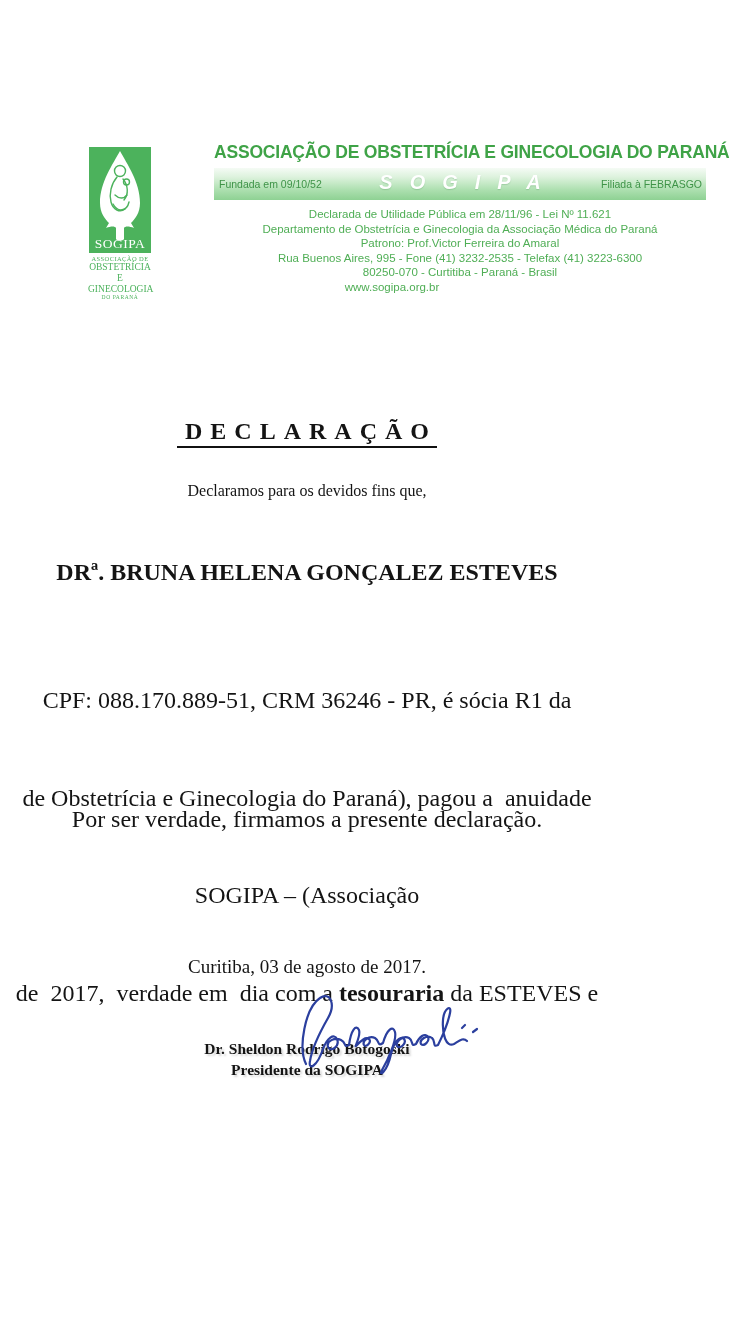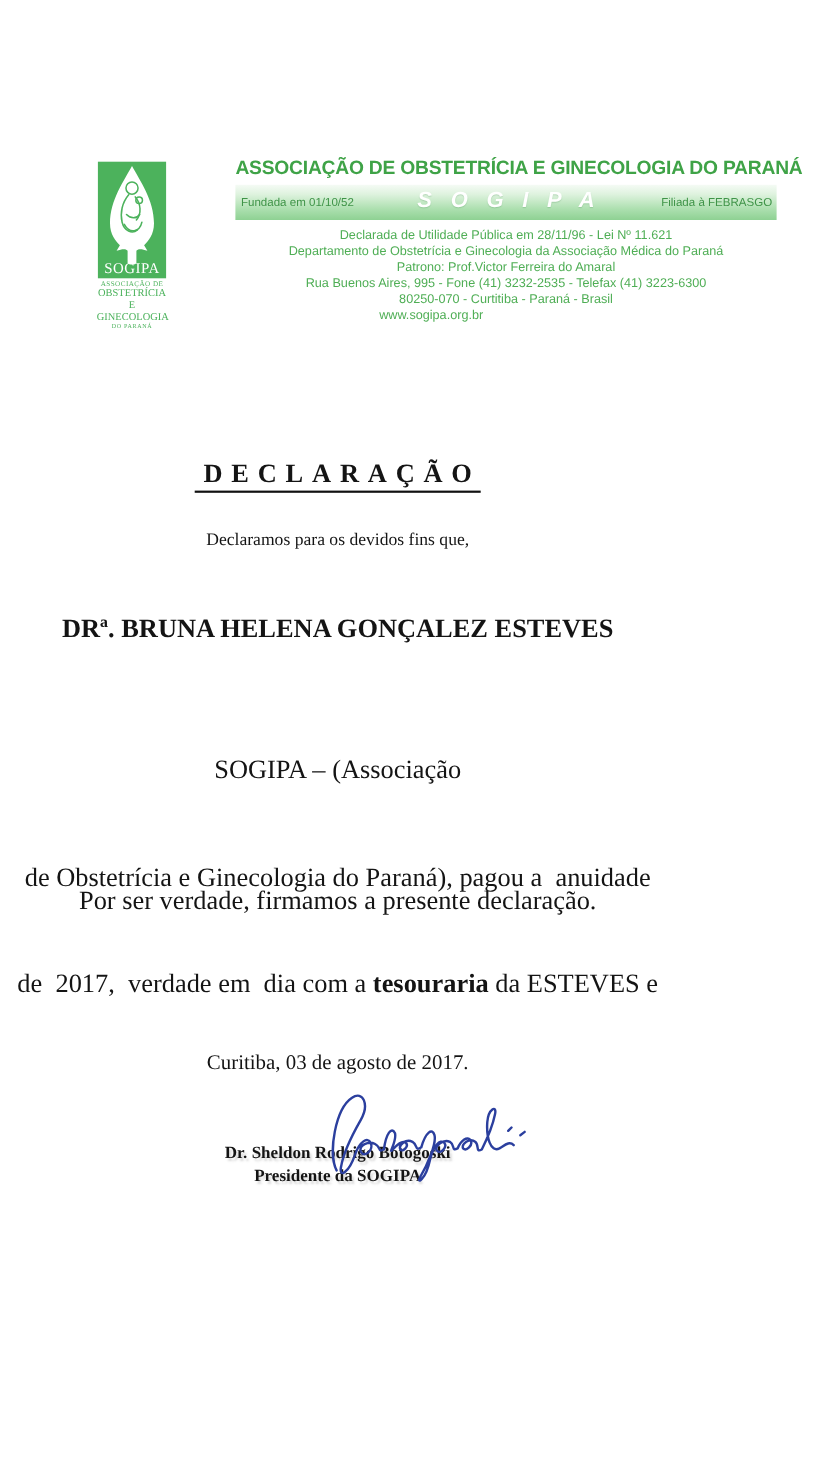--- a/index.html
+++ b/index.html
@@ -88,21 +88,21 @@
     <div class="l2">OBSTETRÍCIA E</div>
     <div class="l3">GINECOLOGIA</div>
     <div class="l4">DO PARANÁ</div>
   </div>
 </div>
 
 <div class="header-right">
   <div class="org-name">ASSOCIAÇÃO DE OBSTETRÍCIA E GINECOLOGIA DO PARANÁ</div>
 
   <div class="banner">
-    <span class="banner-founded">Fundada em 01/10/52</span>
+    <span class="banner-founded">Fundada em 09/10/52</span>
     <span class="banner-acronym">SOGIPA</span>
     <span class="banner-affiliation">Filiada à FEBRASGO</span>
   </div>
 
   <div class="details">
     <div>Declarada de Utilidade Pública em 28/11/96 - Lei Nº 11.621</div>
     <div>Departamento de Obstetrícia e Ginecologia da Associação Médica do Paraná</div>
     <div>Patrono: Prof.Victor Ferreira do Amaral</div>
     <div>Rua Buenos Aires, 995 - Fone (41) 3232-2535 - Telefax (41) 3223-6300</div>
     <div>80250-070 - Curtitiba - Paraná - Brasil</div>
@@ -112,22 +112,23 @@
 
 <div class="abs-center heading-wrap">
   <span class="heading-text">DECLARAÇÃO</span>
 </div>
 
 <div class="abs-center intro">Declaramos para os devidos fins que,</div>
 
 <div class="abs-center member">DRª. BRUNA HELENA GONÇALEZ ESTEVES</div>
 
 <div class="abs-center para">
+  <div>CPF: 088.170.889-51, CRM 36246 - PR, é sócia R1 da</div>
+  <div>de Obstetrícia e Ginecologia do Paraná), pagou a  anuidade</div>
   <div>SOGIPA – (Associação</div>
-  <div>de Obstetrícia e Ginecologia do Paraná), pagou a  anuidade</div>
   <div><span>de  2017,  verdade em  dia com a </span><b>tesouraria</b><span> da ESTEVES e</span></div>
 </div>
 
 <div class="abs-center closing">Por ser verdade, firmamos a presente declaração.</div>
 
 <div class="abs-center dateline">Curitiba, 03 de agosto de 2017.</div>
 
 <div class="abs-center sig-name">
   <div>Dr. Sheldon Rodrigo Botogoski</div>
   <div>Presidente da SOGIPA</div>

